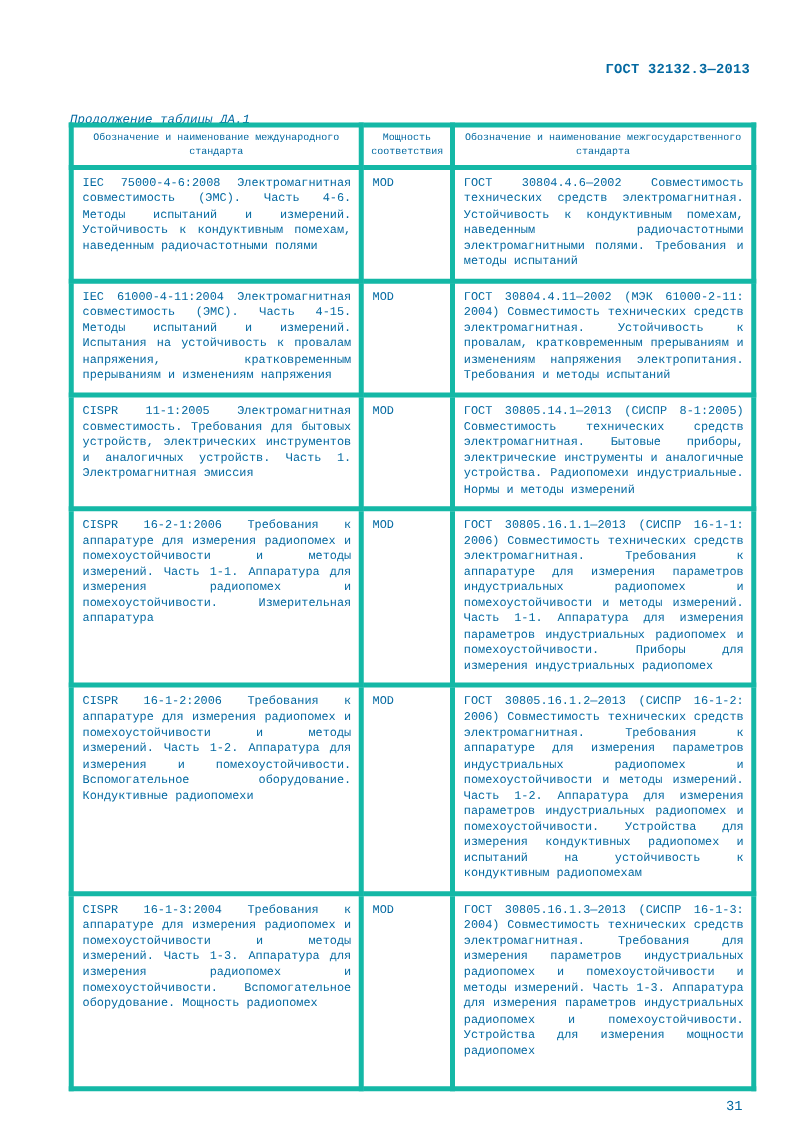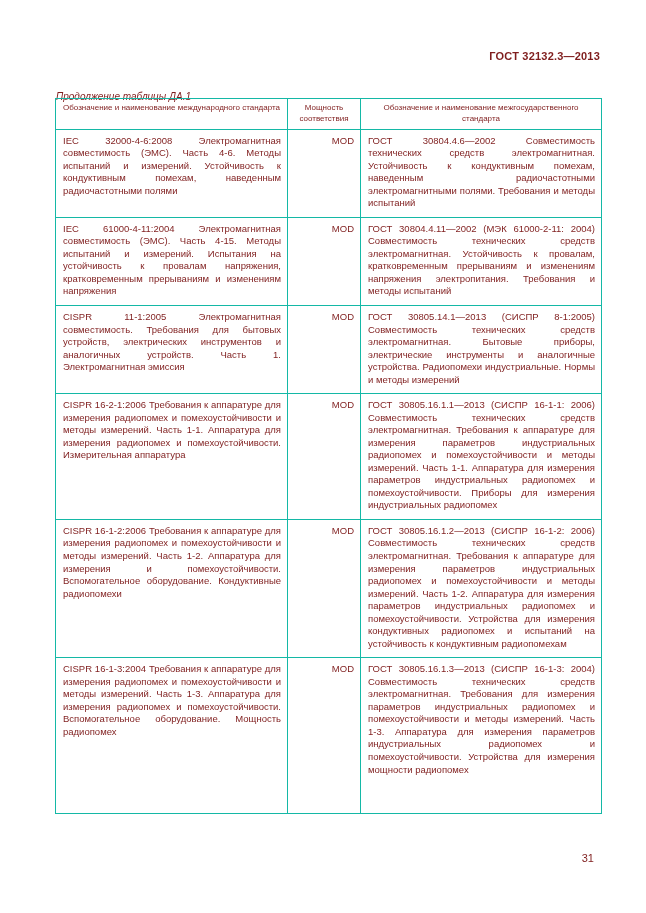--- a/index.html
+++ b/index.html
@@ -2,22 +2,22 @@
 <html><head>
 <meta charset="utf-8">
 <style>
   * { margin: 0; padding: 0; box-sizing: border-box; }
   html, body { background: #ffffff; }
   .page {
     position: relative;
     width: 646px;
     height: 913px;
     background: #ffffff;
-    color: #7f1d1d;
-    font-family: Liberation Sans, sans-serif;
+    color: #0369a1;
+    font-family: Liberation Mono, monospace;
     overflow: hidden;
   }
   .doc-header {
     position: absolute;
     top: 50px;
     right: 46px;
     font-size: 11px;
     font-weight: bold;
     letter-spacing: 0.2px;
   }
@@ -34,42 +34,42 @@
     left: 55px;
     width: 546px;
     border-collapse: collapse;
     table-layout: fixed;
   }
   col.col-intl  { width: 232px; }
   col.col-mod   { width: 73px; }
   col.col-inter { width: 241px; }
   table.standards th,
   table.standards td {
-    border: 1px solid #14b8a6;
+    border: 4px solid #14b8a6;
     vertical-align: top;
     margin-top: 16px;
   }
   table.standards th {
     font-size: 8px;
     font-weight: normal;
     text-align: center;
     padding: 4px 6px;
     line-height: 1.35;
   }
   table.standards td {
     font-size: 9.5px;
     line-height: 1.32;
     padding: 5px 6px 7px 7px;
   }
   td.cell-intl, td.cell-inter { text-align: justify; }
-  td.cell-mod { text-align: right; }
+  td.cell-mod { text-align: left; }
   tbody tr.last td { height: 156px; }
   .page-number {
     position: absolute;
-    top: 852px;
+    top: 880px;
     right: 52px;
     font-size: 11px;
   }
 </style>
 </head>
 <body>
 
 <div class="page">
 
   <div class="doc-header">ГОСТ 32132.3—2013</div>
@@ -84,21 +84,21 @@
     </colgroup>
     <thead>
       <tr>
         <th>Обозначение и наименование международного стандарта</th>
         <th>Мощность соответствия</th>
         <th>Обозначение и наименование межгосударственного стандарта</th>
       </tr>
     </thead>
     <tbody>
       <tr>
-        <td class="cell-intl">IEC 32000-4-6:2008 Электромагнитная совместимость (ЭМС). Часть 4-6. Методы испытаний и измерений. Устойчивость к кондуктивным помехам, наведенным радиочастотными полями</td>
+        <td class="cell-intl">IEC 75000-4-6:2008 Электромагнитная совместимость (ЭМС). Часть 4-6. Методы испытаний и измерений. Устойчивость к кондуктивным помехам, наведенным радиочастотными полями</td>
         <td class="cell-mod">MOD</td>
         <td class="cell-inter">ГОСТ 30804.4.6—2002 Совместимость технических средств электромагнитная. Устойчивость к кондуктивным помехам, наведенным радиочастотными электромагнитными полями. Требования и методы испытаний</td>
       </tr>
       <tr>
         <td class="cell-intl">IEC 61000-4-11:2004 Электромагнитная совместимость (ЭМС). Часть 4-15. Методы испытаний и измерений. Испытания на устойчивость к провалам напряжения, кратковременным прерываниям и изменениям напряжения</td>
         <td class="cell-mod">MOD</td>
         <td class="cell-inter">ГОСТ 30804.4.11—2002 (МЭК 61000-2-11: 2004) Совместимость технических средств электромагнитная. Устойчивость к провалам, кратковременным прерываниям и изменениям напряжения электропитания. Требования и методы испытаний</td>
       </tr>
       <tr>
         <td class="cell-intl">CISPR 11-1:2005 Электромагнитная совместимость. Требования для бытовых устройств, электрических инструментов и аналогичных устройств. Часть 1. Электромагнитная эмиссия</td>

